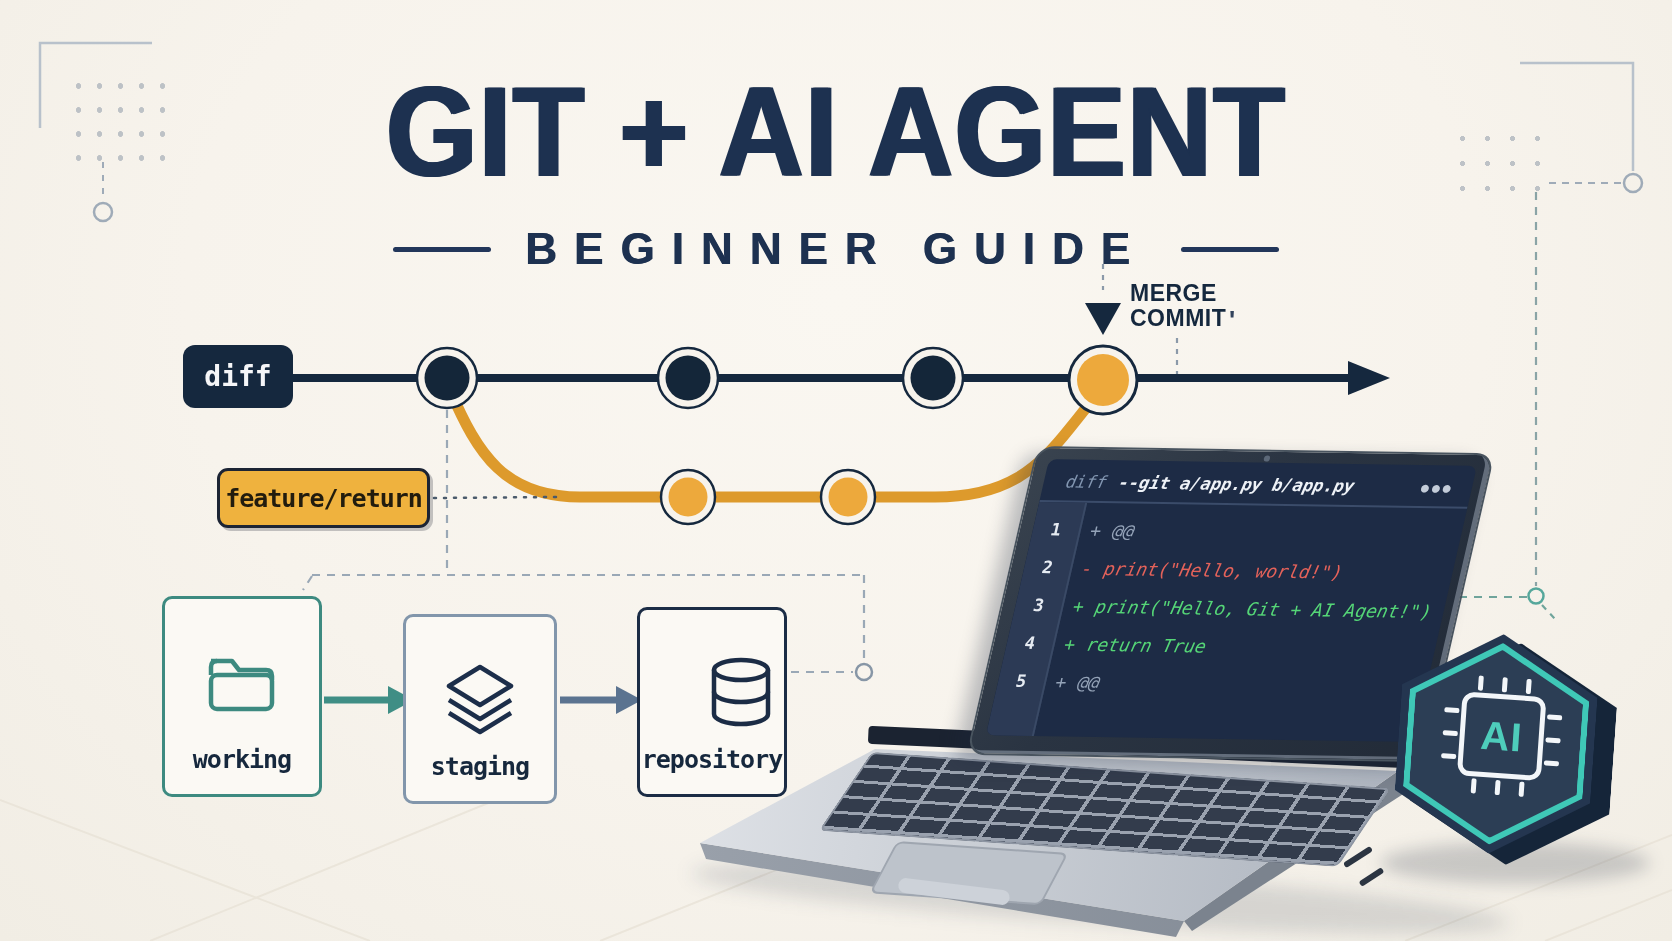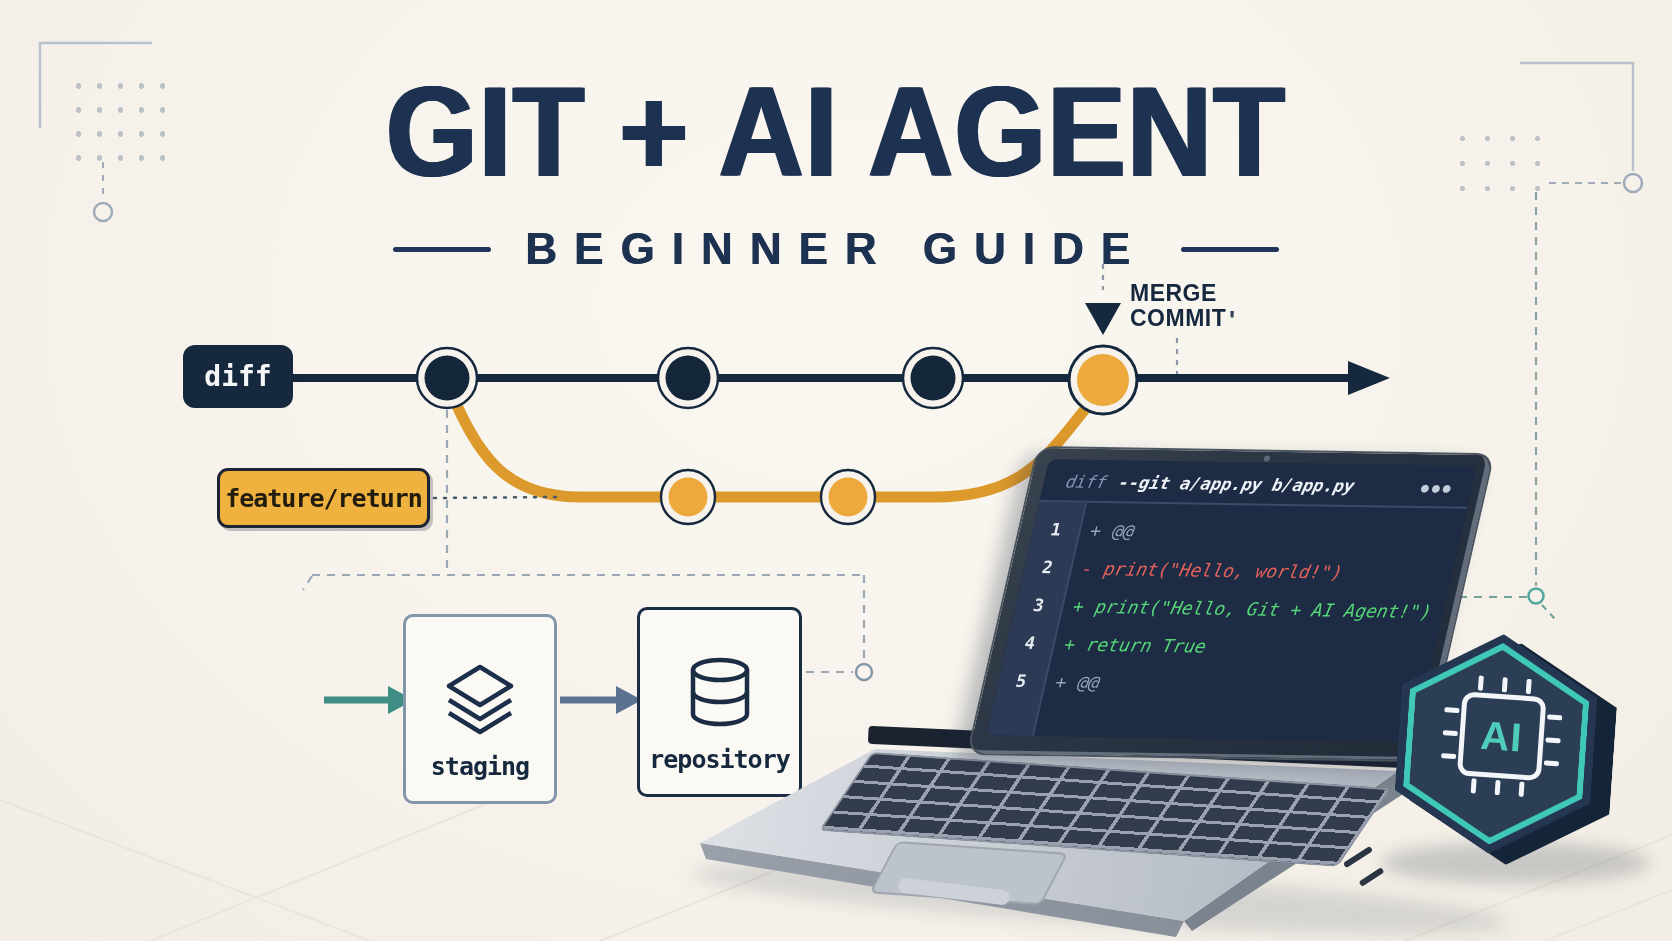--- a/index.html
+++ b/index.html
@@ -45,21 +45,21 @@
     box-sizing:border-box;border-radius:10px;background:#fbf9f4;
     display:flex;flex-direction:column;align-items:center;justify-content:flex-start;
   }
   .wbox .icon{margin-top:44px;}
   .wbox .wlabel{
     position:absolute;bottom:20px;width:100%;text-align:center;
     font-family:"DejaVu Sans Mono",monospace;font-weight:bold;font-size:25px;color:#16283d;letter-spacing:-1px;
   }
   #box-working{left:162px;top:596px;width:160px;height:201px;border:3.5px solid #3d8a80;}
   #box-staging{left:403px;top:607px;width:154px;height:190px;border:3.5px solid #8296ab;}
-  #box-repository{left:637px;top:607px;width:165px;height:190px;border:3.5px solid #1b2c45;}
+  #box-repository{left:637px;top:607px;width:150px;height:190px;border:3.5px solid #1b2c45;align-items:flex-end;}
 
   
   .dotgrid{background-image:radial-gradient(#8f9aa8 2.3px, transparent 2.8px);opacity:.55;}
   #dots-tl{left:68px;top:74px;width:100px;height:92px;background-size:21px 24px;}
   #dots-tr{left:1450px;top:126px;width:95px;height:68px;background-size:25px 25px;}
 
   
   .lap-shadow{left:690px;top:872px;width:820px;height:52px;background:rgba(30,42,62,.14);border-radius:50%;filter:blur(9px);transform:rotate(3.5deg);}
   .hex-shadow{left:1380px;top:842px;width:270px;height:42px;background:rgba(30,42,62,.20);border-radius:50%;filter:blur(8px);}
   .deck{left:690px;top:735px;width:760px;height:205px;
@@ -227,20 +227,30 @@
   </div>
 
   <div class="abs main-label" style="z-index:6;">diff</div>
   <div class="abs feature-label" style="z-index:6;">feature/return</div>
   <div class="abs merge-note" style="z-index:6;">
     <div>MERGE</div>
     <div>COMMIT</div>
   </div>
   <div class="abs merge-tick" style="z-index:6;">'</div>
 
+  <div class="abs wbox" id="box-working" style="z-index:6;">
+    <svg class="icon" width="86" height="76" viewBox="0 0 86 76">
+      <g fill="none" stroke="#3d8a80" stroke-width="4.5" stroke-linejoin="round">
+        <path d="M12 18 h21 l7 9 h27 q6 0 6 6 v4"></path>
+        <rect x="12" y="32" width="61" height="34" rx="6"></rect>
+        <path d="M12 32 v-8 q0 -6 6 -6"></path>
+      </g>
+    </svg>
+    <div class="wlabel">working</div>
+  </div>
 
   <div class="abs wbox" id="box-staging" style="z-index:6;margin-top:7px;">
     <svg class="icon" width="86" height="82" viewBox="0 0 86 82">
       <g fill="none" stroke="#1c2e4a" stroke-width="4.5" stroke-linejoin="round">
         <path d="M43 6 L74 25 L43 44 L12 25 Z"></path>
         <path d="M12 39 L43 58 L74 39"></path>
         <path d="M12 52 L43 71 L74 52"></path>
       </g>
     </svg>
     <div class="wlabel">staging</div>

